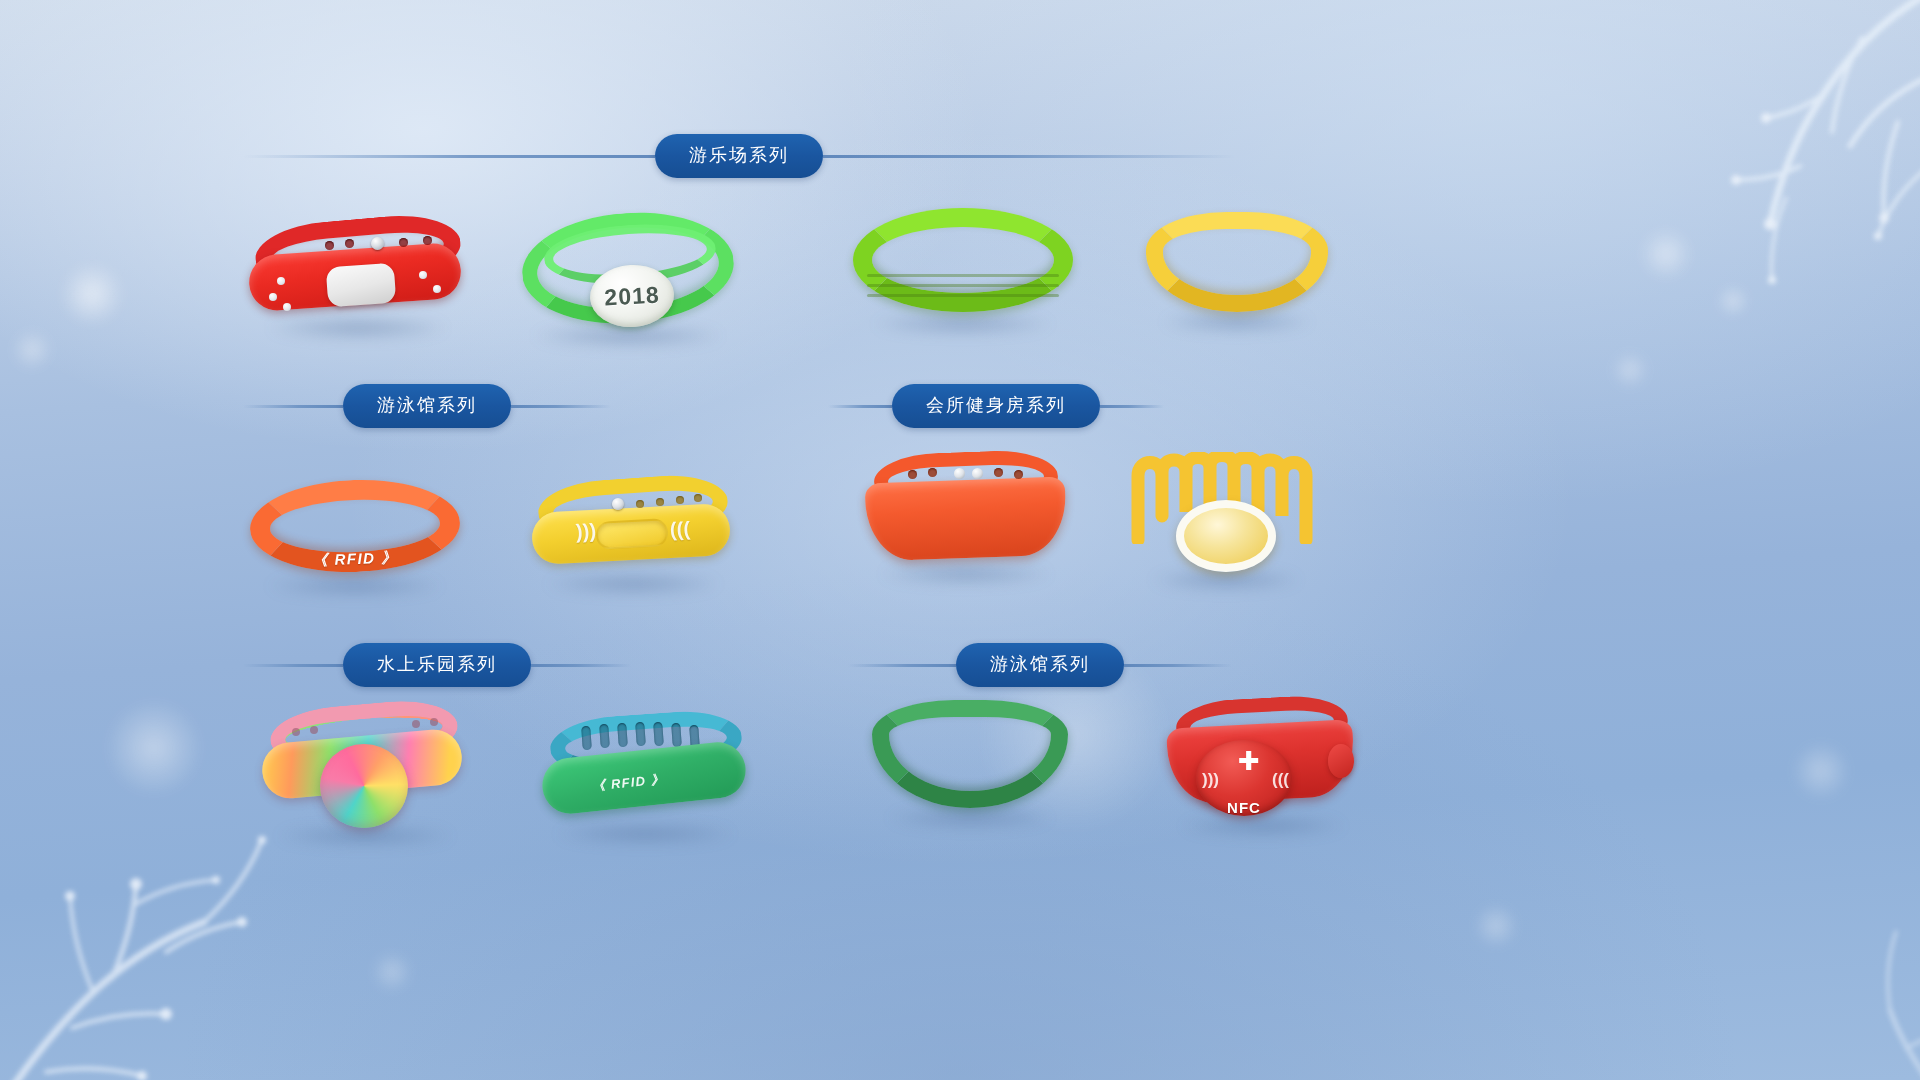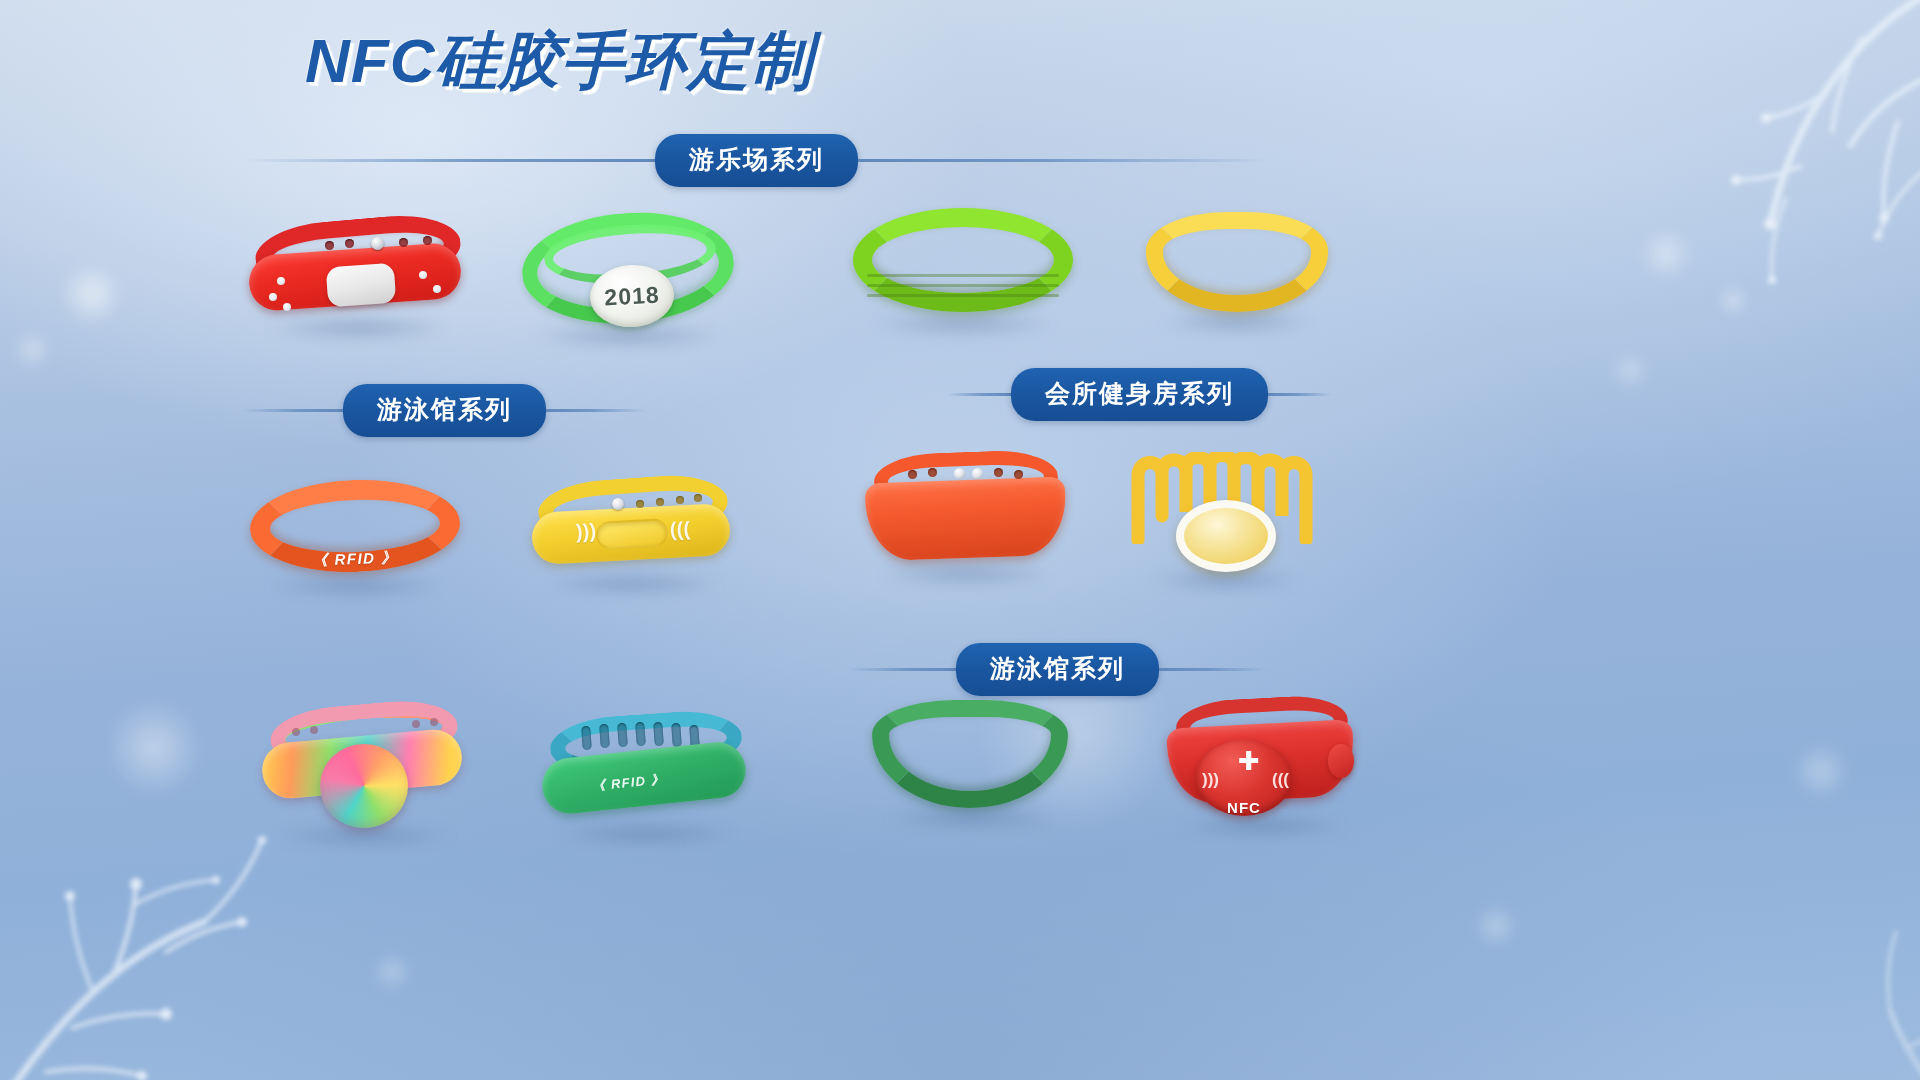--- a/index.html
+++ b/index.html
@@ -51,21 +51,21 @@
     height:3px; flex:0 0 auto;
     background:linear-gradient(90deg, rgba(120,155,200,0) 0%, rgba(104,143,193,.85) 55%, rgba(92,133,186,.95) 100%);
   }
   .banner-line.right {
     background:linear-gradient(270deg, rgba(120,155,200,0) 0%, rgba(104,143,193,.85) 55%, rgba(92,133,186,.95) 100%);
   }
   .banner-pill {
     background:linear-gradient(180deg,#1f63b0 0%,#1a56a0 50%,#164e93 100%);
     border-radius:24px;
     padding:9px 34px 11px;
-    color:#fff; font-size:25px; font-weight:bold; letter-spacing:2px;
+    color:#fff; font-size:18px; font-weight:normal; letter-spacing:2px;
     white-space:nowrap;
     box-shadow:0 2px 6px rgba(20,52,100,.28);
   }
 
   
   .product { position:absolute; }
   .shadow-ellipse {
     position:absolute; left:50%; transform:translateX(-50%);
     border-radius:50%;
     background:radial-gradient(ellipse at center, rgba(70,100,145,.38) 0%, rgba(70,100,145,.16) 48%, rgba(70,100,145,0) 72%);
@@ -403,23 +403,20 @@
   </svg>
 
   <svg class="frost" style="right:-40px; bottom:-40px; width:220px; height:220px; opacity:.5;" viewBox="0 0 220 220">
     <g stroke="#e8f0fa" stroke-linecap="round" fill="none">
       <path d="M220 220 C190 186 164 150 150 110" stroke-width="5"></path>
       <path d="M166 148 C190 136 212 130 220 128" stroke-width="3.5"></path>
       <path d="M150 110 C146 82 148 56 156 32" stroke-width="3.5"></path>
     </g>
   </svg>
 
-  <div id="title-wrap">
-    <div id="main-title">NFC硅胶手环定制</div>
-  </div>
 
   <div class="banner-row" style="left:243px; top:134px; width:1072px;">
     <div class="banner-line" style="width:412px;"></div>
     <div class="banner-pill">游乐场系列</div>
     <div class="banner-line right" style="width:412px;"></div>
   </div>
 
   <div class="product" id="p1">
     <div class="shadow-ellipse" style="top:112px; width:180px; height:22px;"></div>
     <div class="strap-back"></div>
@@ -458,21 +455,21 @@
     <div class="shadow-ellipse" style="top:100px; width:150px; height:20px;"></div>
     <div class="band"></div>
   </div>
 
   <div class="banner-row" style="left:243px; top:384px; width:502px;">
     <div class="banner-line" style="width:100px;"></div>
     <div class="banner-pill">游泳馆系列</div>
     <div class="banner-line right" style="width:100px;"></div>
   </div>
 
-  <div class="banner-row" style="left:828px; top:368px; width:504px;justify-content:flex-end;">
+  <div class="banner-row" style="left:828px; top:384px; width:504px;">
     <div class="banner-line" style="width:64px;"></div>
     <div class="banner-pill">会所健身房系列</div>
     <div class="banner-line right" style="width:64px;"></div>
   </div>
 
   <div class="product" id="p5">
     <div class="shadow-ellipse" style="top:96px; width:175px; height:20px;"></div>
     <div class="band"></div>
     <div class="rfid-text">《 RFID 》</div>
   </div>
@@ -510,20 +507,25 @@
                C34 46 34 28 34 20 C34 4 58 4 58 20 C58 32 58 48 58 60
                C58 40 58 22 58 16 C58 2 82 2 82 16 C82 28 82 44 82 56
                C82 38 82 18 82 14 C82 0 106 0 106 14 C106 26 106 44 106 56
                C106 36 106 18 106 16 C106 2 130 2 130 16 C130 30 130 46 130 60
                C130 40 130 22 130 20 C130 4 154 4 154 20 C154 34 154 50 154 64
                C154 44 154 28 154 24 C154 6 178 6 178 24 C178 40 178 66 178 88" fill="none" stroke="#f5c431" stroke-width="13" stroke-linecap="round"></path>
     </svg>
     <div class="face"></div>
   </div>
 
+  <div class="banner-row" style="left:243px; top:643px; width:502px;">
+    <div class="banner-line" style="width:100px;"></div>
+    <div class="banner-pill">水上乐园系列</div>
+    <div class="banner-line right" style="width:100px;"></div>
+  </div>
 
   <div class="banner-row" style="left:848px; top:643px; width:502px;">
     <div class="banner-line" style="width:108px;"></div>
     <div class="banner-pill">游泳馆系列</div>
     <div class="banner-line right" style="width:108px;"></div>
   </div>
 
   <div class="product" id="p9">
     <div class="shadow-ellipse" style="top:126px; width:178px; height:20px;"></div>
     <div class="back-solid"></div>

